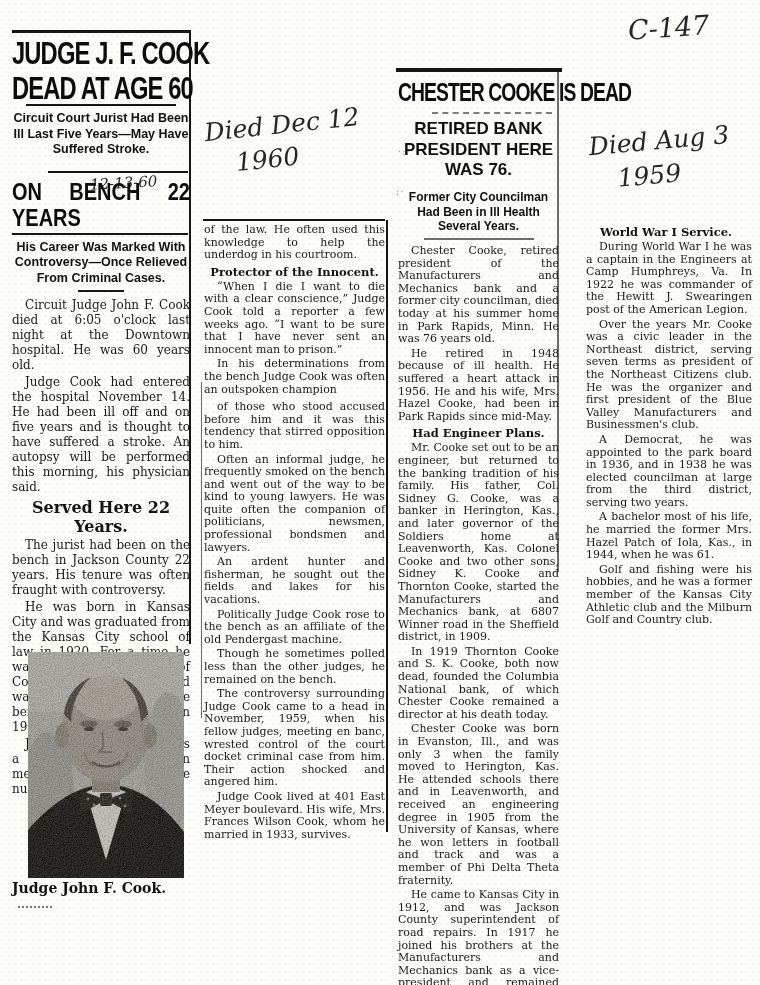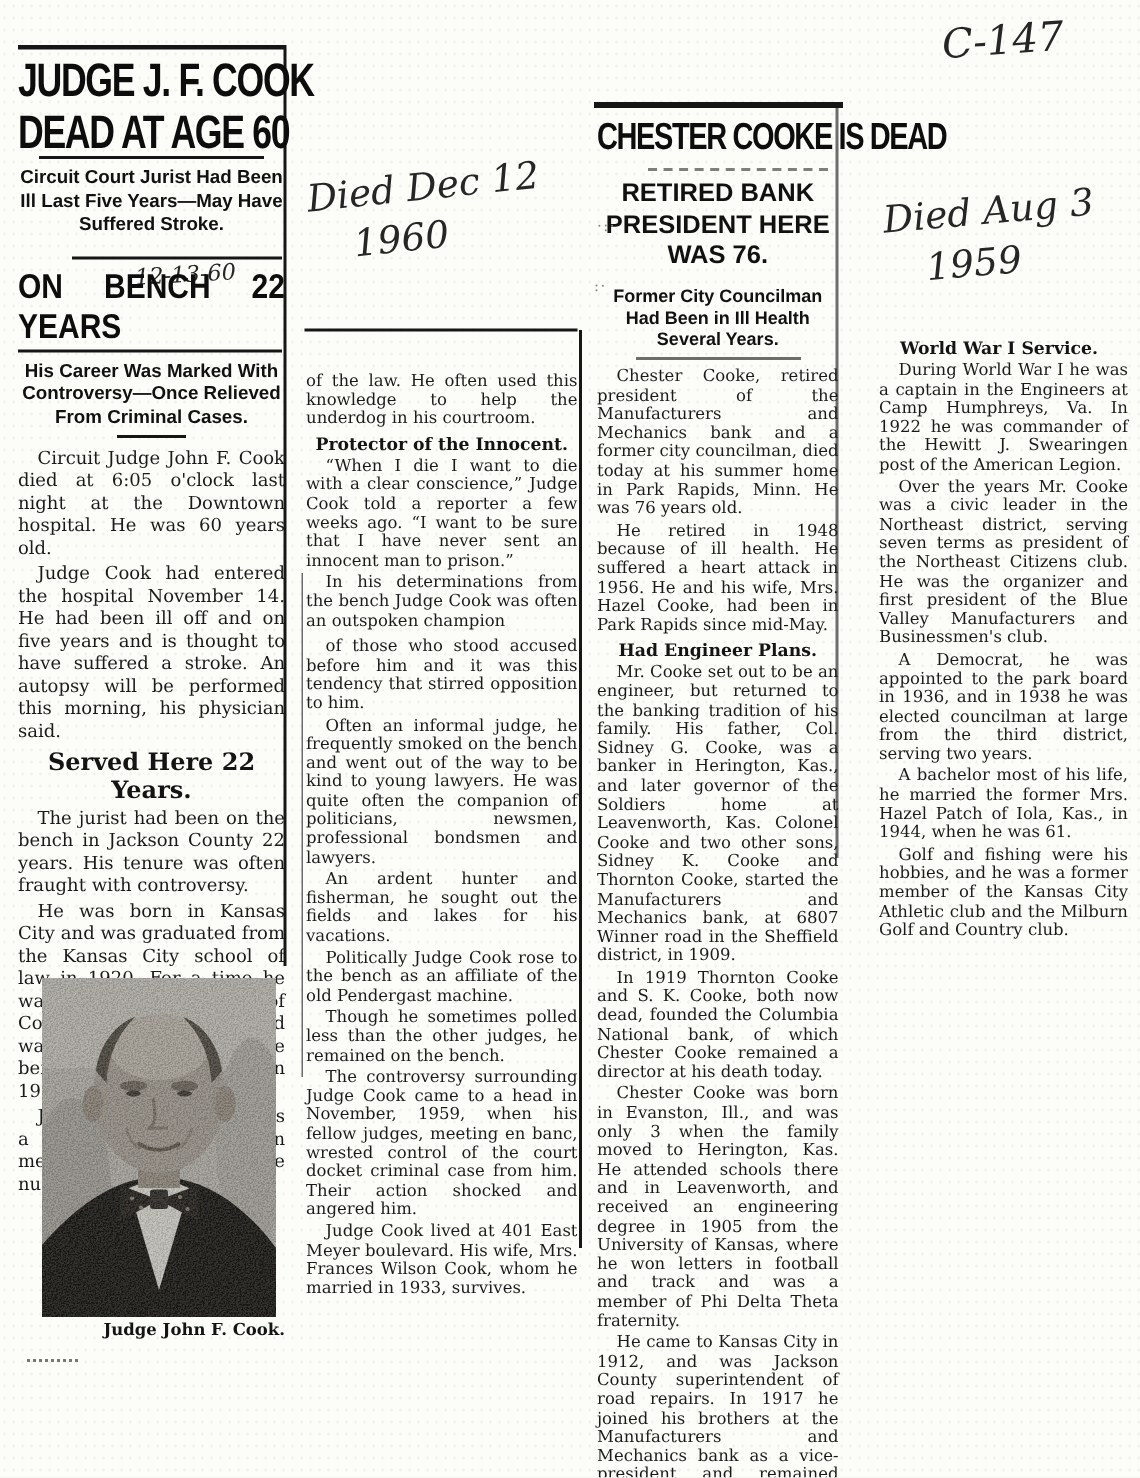--- a/index.html
+++ b/index.html
@@ -50,27 +50,27 @@
   .crosshead{
     font-weight:bold;text-align:center;font-size:11.5px;
     margin:3px 0 2px 0;color:#141414;
   }
   
   .body-lg p{font-size:12px;line-height:15px;}
   .body-sm p{font-size:11px;line-height:12.6px;}
   .nwsp p{
     margin:0 0 2px 0;text-align:justify;text-indent:13px;color:#1a1a1a;
   }
-  .nwsp p.noindent{text-indent:0;margin-top:24px;}
+  .nwsp p.noindent{text-indent:0;}
   
   #photo{position:absolute;left:28px;top:652px;width:156px;height:226px;}
   #photo svg{display:block;}
   #photo-caption{
-    position:absolute;left:12px;top:880px;width:178px;text-align:right;
-    font-weight:bold;font-size:11px;color:#141414;
+    position:absolute;left:12px;top:880px;width:178px;text-align:left;
+    font-weight:bold;font-size:14px;color:#141414;
   }
   .dash-mark{position:absolute;border-top:2px dotted #777;}
   .scribble{border-top:2px dashed #4a4a4a;opacity:.7;}
   .margin-mark{position:absolute;color:#8a8a85;font-size:10px;letter-spacing:1px;}
 </style>
 </head>
 <body>
 
 <div id="page">
 

